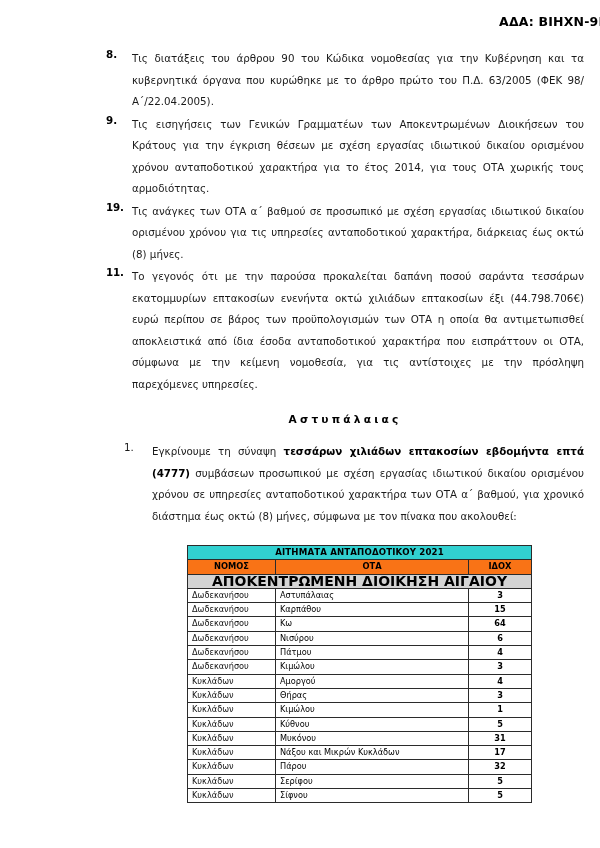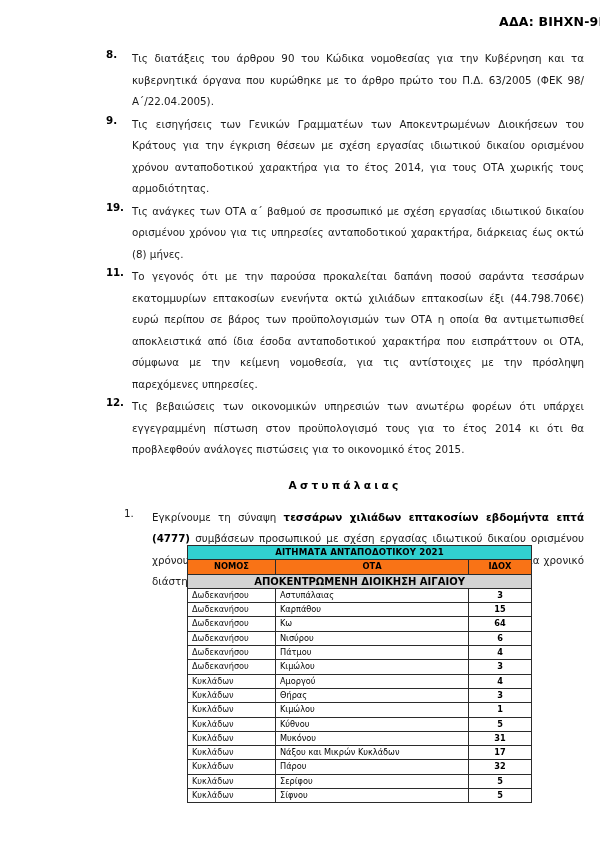--- a/index.html
+++ b/index.html
@@ -153,21 +153,21 @@
     background: #f97316;
     text-align: center;
     font-weight: 700;
     font-size: 8.3px;
     color: #000;
   }
   td.section-row {
     background: #d4d4d4;
     text-align: center;
     font-weight: 700;
-    font-size: 10px;
+    font-size: 14px;
     color: #000;
   }
   td.c-nomos {
     font-weight: 400;
     font-size: 8.2px;
     color: #111;
   }
   td.c-ota {
     text-align: left;
     font-weight: 400;
@@ -213,24 +213,20 @@
         <span class="clause-num">9.</span>
         <span class="clause-text">Τις εισηγήσεις των Γενικών Γραμματέων των Αποκεντρωμένων Διοικήσεων του Κράτους για την έγκριση θέσεων με σχέση εργασίας ιδιωτικού δικαίου ορισμένου χρόνου ανταποδοτικού χαρακτήρα για το έτος 2014, για τους ΟΤΑ χωρικής τους αρμοδιότητας.</span>
       </li>
       <li>
         <span class="clause-num narrow">19.</span>
         <span class="clause-text">Τις ανάγκες των ΟΤΑ α΄ βαθμού σε προσωπικό με σχέση εργασίας ιδιωτικού δικαίου ορισμένου χρόνου για τις υπηρεσίες ανταποδοτικού χαρακτήρα, διάρκειας έως οκτώ (8) μήνες.</span>
       </li>
       <li>
         <span class="clause-num narrow">11.</span>
         <span class="clause-text">Το γεγονός ότι με την παρούσα προκαλείται δαπάνη ποσού σαράντα τεσσάρων εκατομμυρίων επτακοσίων ενενήντα οκτώ χιλιάδων επτακοσίων έξι (44.798.706€) ευρώ περίπου σε βάρος των προϋπολογισμών των ΟΤΑ η οποία θα αντιμετωπισθεί αποκλειστικά από ίδια έσοδα ανταποδοτικού χαρακτήρα που εισπράττουν οι ΟΤΑ, σύμφωνα με την κείμενη νομοθεσία, για τις αντίστοιχες με την πρόσληψη παρεχόμενες υπηρεσίες.</span>
-      </li>
-      <li>
-        <span class="clause-num narrow">12.</span>
-        <span class="clause-text">Τις βεβαιώσεις των οικονομικών υπηρεσιών των ανωτέρω φορέων ότι υπάρχει εγγεγραμμένη πίστωση στον προϋπολογισμό τους για το έτος 2014 κι ότι θα προβλεφθούν ανάλογες πιστώσεις για το οικονομικό έτος 2015.</span>
       </li>
     </ol>
 
     <div class="decide-heading">Αστυπάλαιας</div>
 
     <ol class="decisions">
       <li>
         <span class="dec-num">1.</span>
         <span class="dec-text"><span>Εγκρίνουμε τη σύναψη </span><b>τεσσάρων χιλιάδων επτακοσίων εβδομήντα επτά (4777)</b><span> συμβάσεων προσωπικού με σχέση εργασίας ιδιωτικού δικαίου ορισμένου χρόνου σε υπηρεσίες ανταποδοτικού χαρακτήρα των ΟΤΑ α΄ βαθμού, για χρονικό διάστημα έως οκτώ (8) μήνες, σύμφωνα με τον πίνακα που ακολουθεί:</span></span>
       </li>

